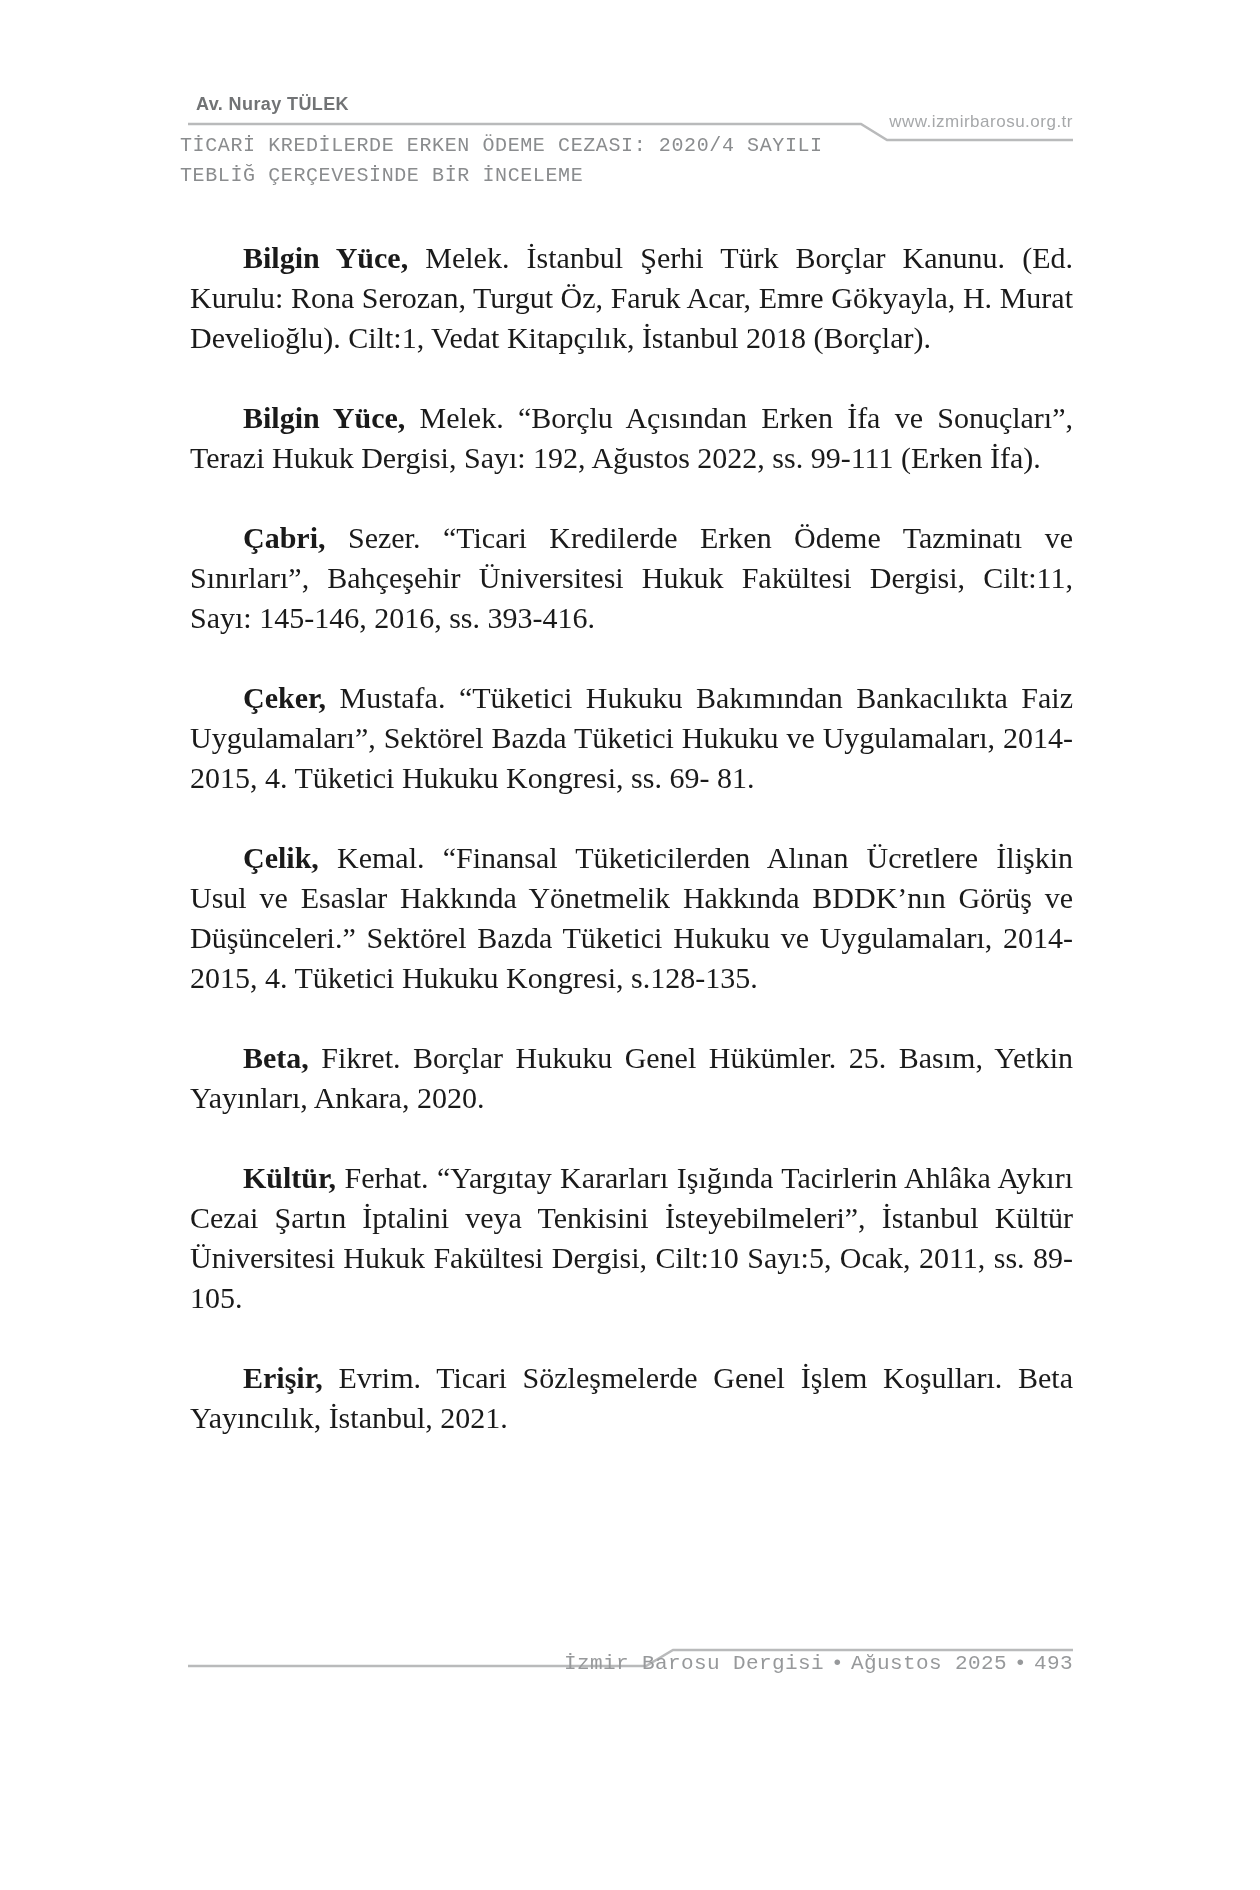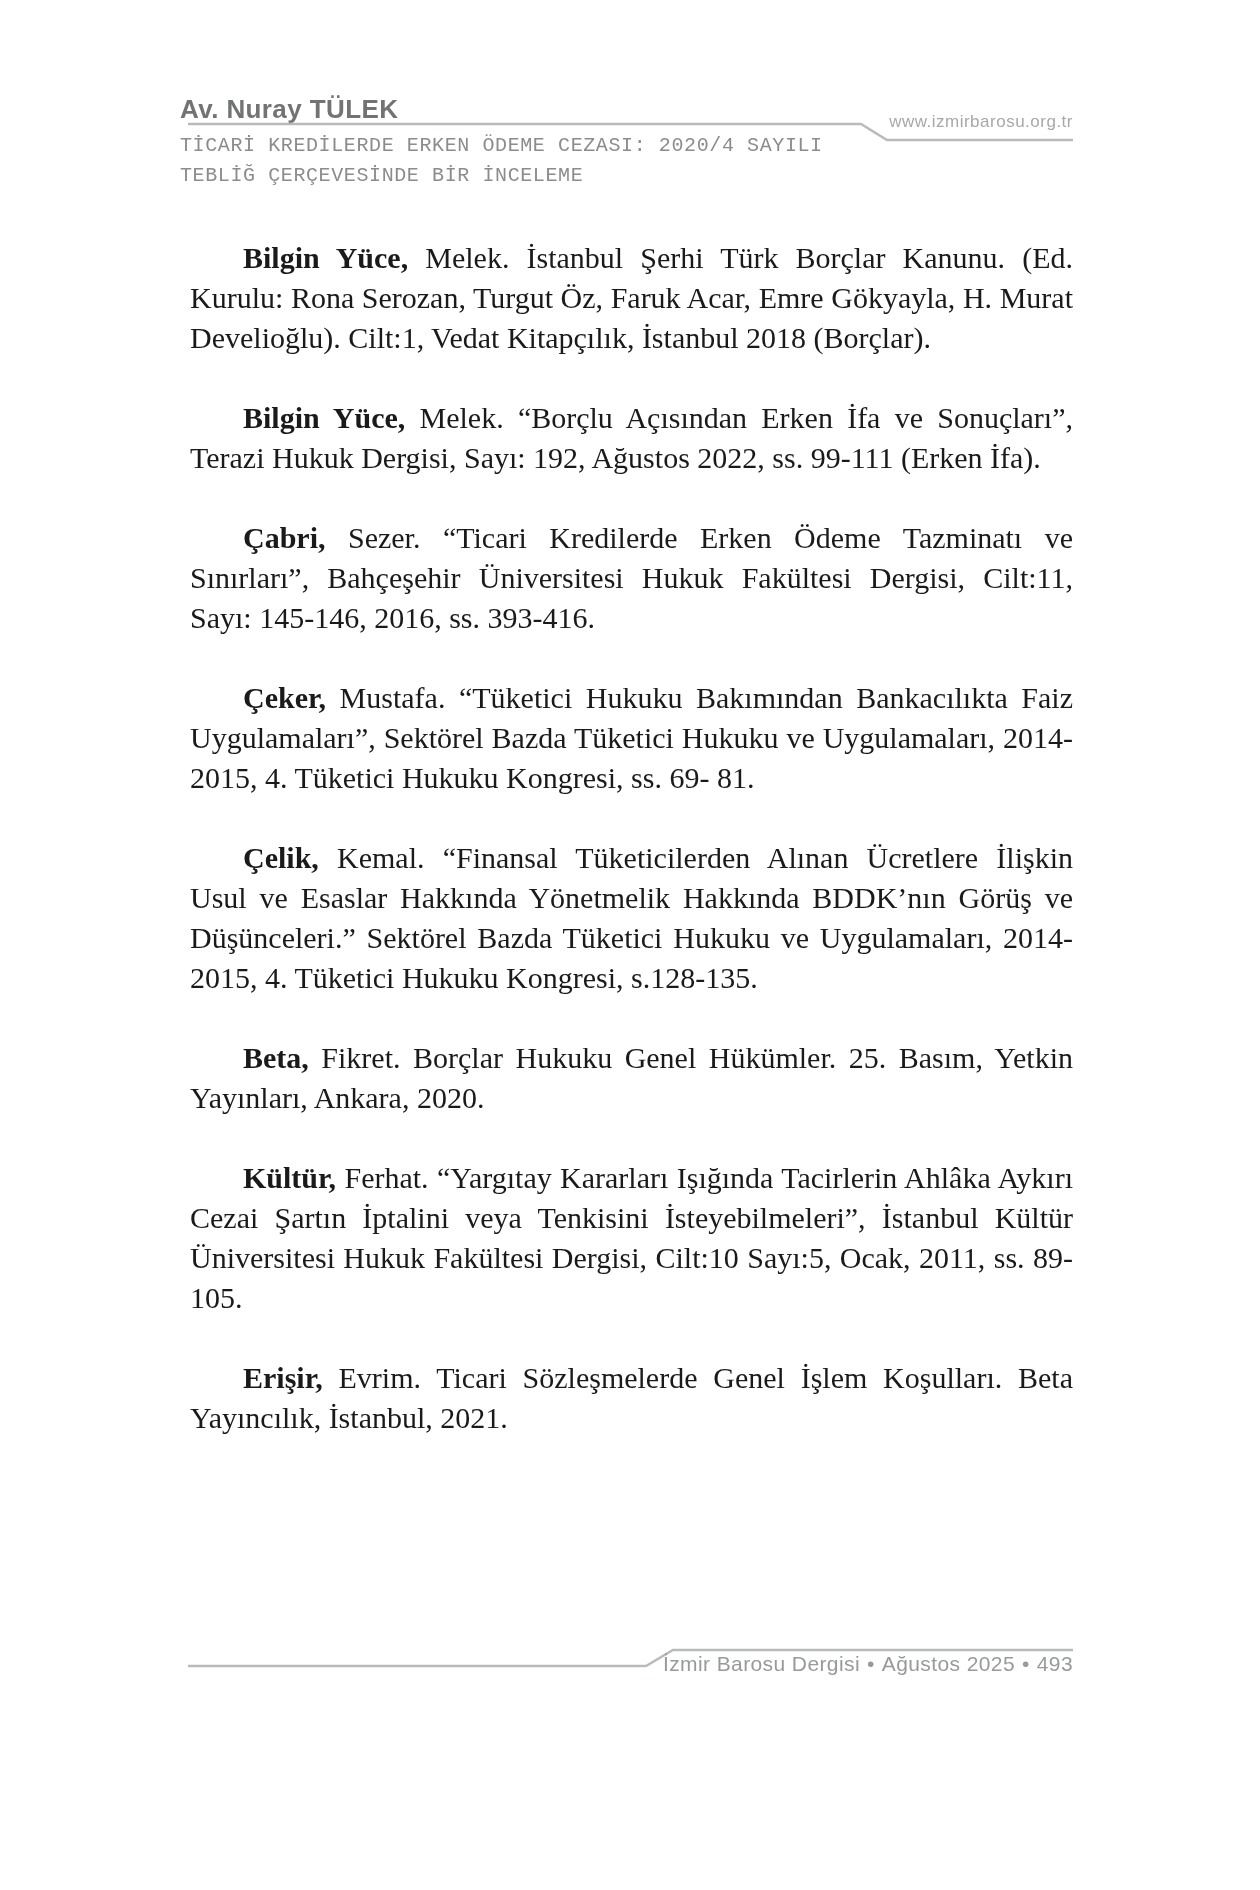--- a/index.html
+++ b/index.html
@@ -16,23 +16,23 @@
   .page{
     position:relative;
     width:1260px;
     height:1890px;
     background:var(--page-bg);
     overflow:hidden;
     font-family:"Liberation Sans",sans-serif;
   }
   .author{
     position:absolute;
-    left:180px;
+    left:196px;
     top:94px;
-    font-size:26px;
+    font-size:18px;
     font-weight:700;
     letter-spacing:0.4px;
     color:var(--author-gray);
   }
   .header-rule{
     position:absolute;
     left:188px;
     top:120px;
   }
   .website{
@@ -75,20 +75,21 @@
     top:1644px;
   }
   .footer-text{
     position:absolute;
     right:187px;
     top:1652px;
     font-size:21px;
     letter-spacing:0.4px;
     color:var(--footer-gray);
     white-space:nowrap;
+    font-family:Liberation Mono, monospace;
   }
   .footer-text .bullet{
     display:inline-block;
     margin:0 7px;
   }
 </style>
 </head>
 <body>
 
 <div class="page">

